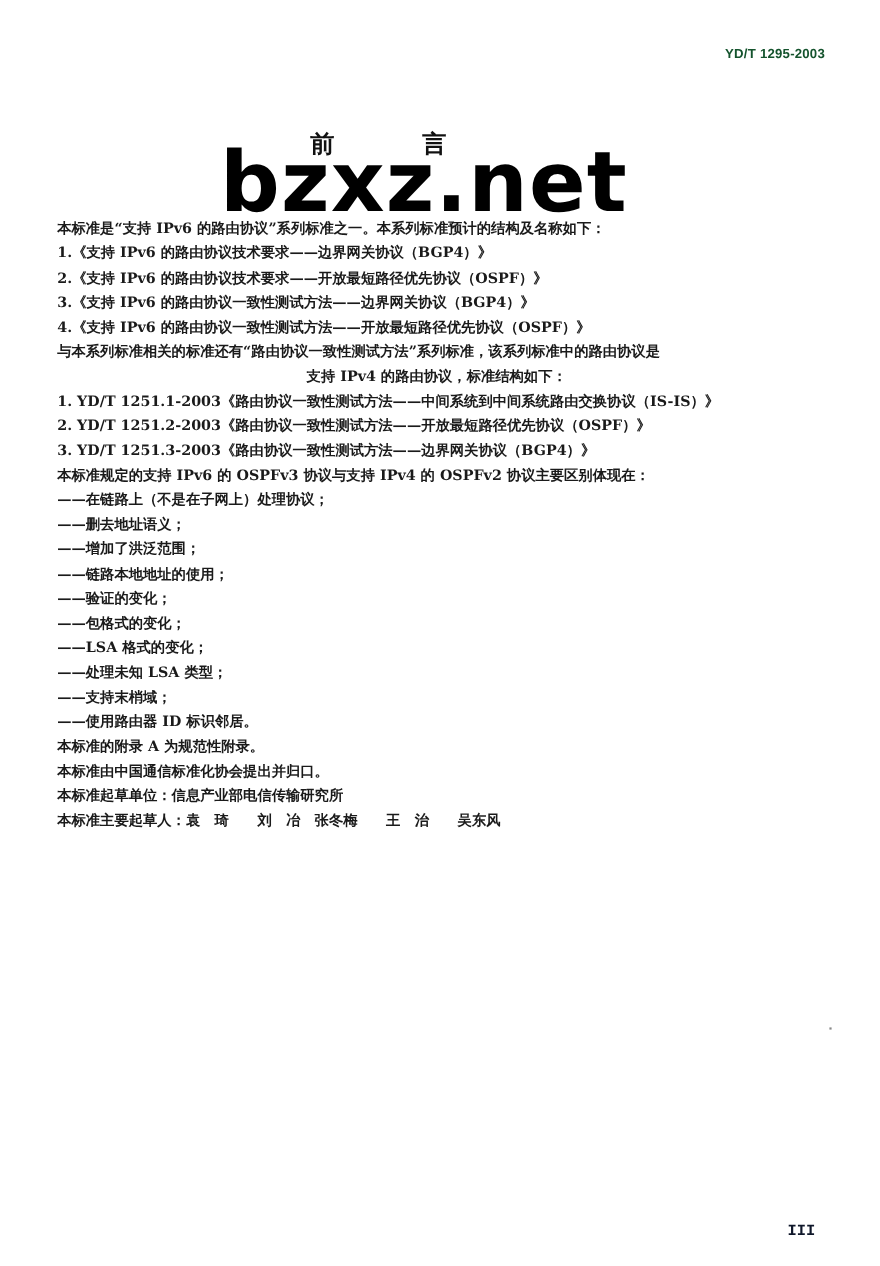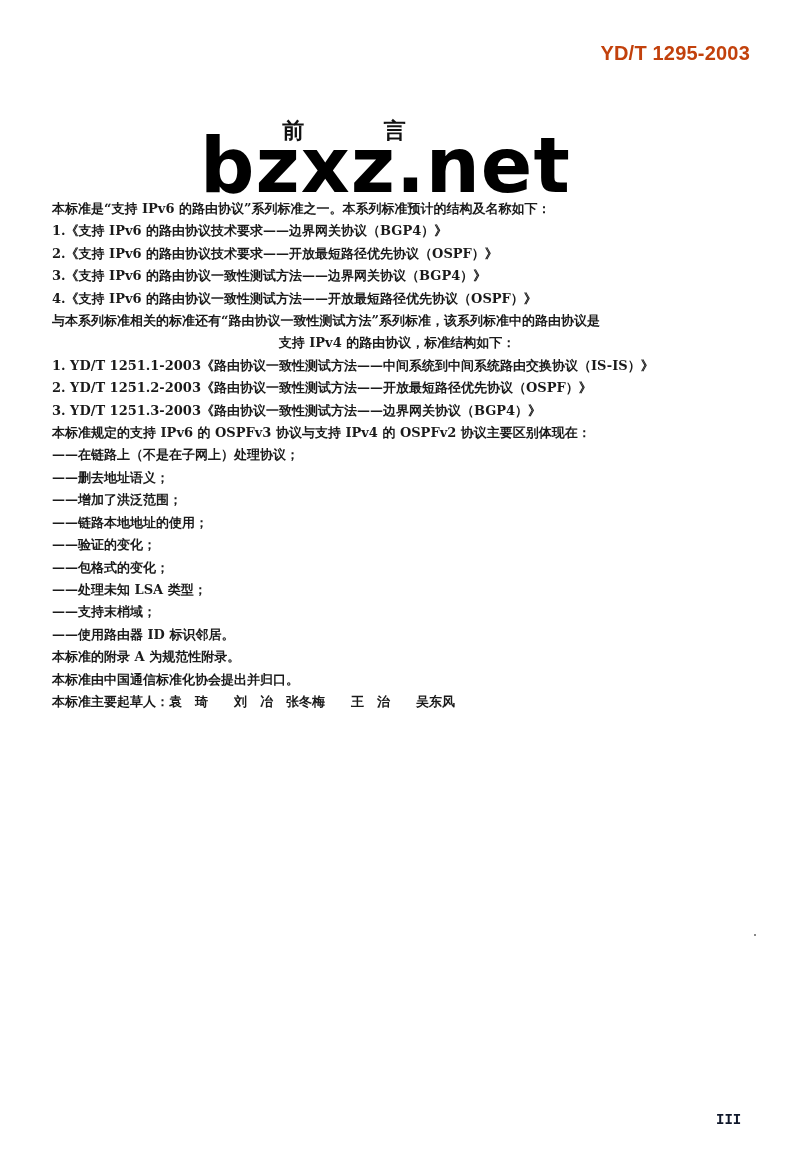--- a/index.html
+++ b/index.html
@@ -14,23 +14,23 @@
       overflow: hidden;
       font-family: "DejaVu Serif", "Liberation Serif", serif;
       color: #1a1a1a;
     }
     .header-code {
       position: absolute;
       top: 42px;
       right: 50px;
       font-family: "Liberation Sans", "DejaVu Sans", sans-serif;
       font-weight: bold;
-      font-size: 20px;
+      font-size: 12px;
       letter-spacing: 0.2px;
-      color: #c2410c;
+      color: #14532d;
     }
     .page-title {
       position: absolute;
       top: 116px;
       left: 0;
       width: 688px;
       text-align: center;
       font-family: "DejaVu Sans", "Liberation Sans", sans-serif;
       font-weight: bold;
       font-size: 22px;
@@ -119,24 +119,26 @@
   <span class="line">3. YD/T 1251.3-2003《路由协议一致性测试方法——边界网关协议（BGP4）》</span>
 
   <span class="line">本标准规定的支持 IPv6 的 OSPFv3 协议与支持 IPv4 的 OSPFv2 协议主要区别体现在：</span>
 
   <span class="line">——在链路上（不是在子网上）处理协议；</span>
   <span class="line">——删去地址语义；</span>
   <span class="line">——增加了洪泛范围；</span>
   <span class="line">——链路本地地址的使用；</span>
   <span class="line">——验证的变化；</span>
   <span class="line">——包格式的变化；</span>
+  <span class="line">——LSA 格式的变化；</span>
   <span class="line">——处理未知 LSA 类型；</span>
   <span class="line">——支持末梢域；</span>
   <span class="line">——使用路由器 ID 标识邻居。</span>
 
   <span class="line">本标准的附录 A 为规范性附录。</span>
   <span class="line">本标准由中国通信标准化协会提出并归口。</span>
+  <span class="line">本标准起草单位：信息产业部电信传输研究所</span>
   <span class="line">本标准主要起草人：袁　琦　　刘　冶　张冬梅　　王　治　　吴东风</span>
 </div>
 
 <div class="speck"></div>
 
 <div class="page-number">III</div>
 
 </body></html>

